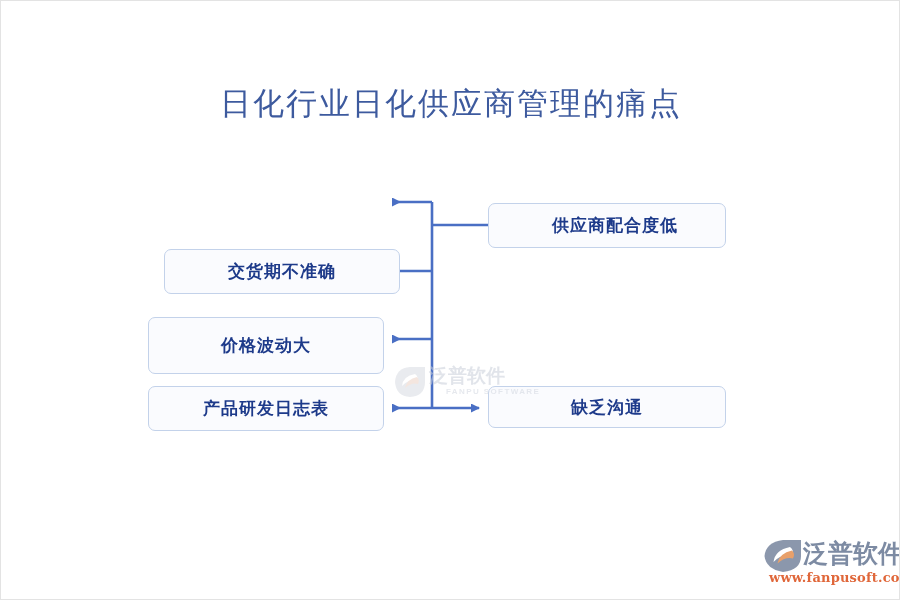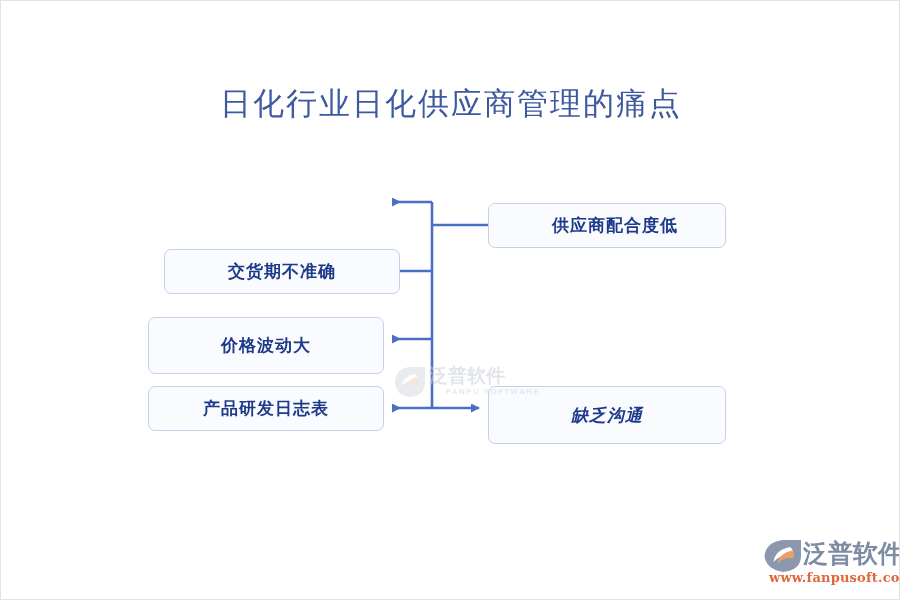--- a/index.html
+++ b/index.html
@@ -50,21 +50,21 @@
     font-weight: 700;
     font-size: 17px;
     letter-spacing: 1px;
     white-space: nowrap;
   }
   .node-l1 { left: 147px; top: 180px; width: 236px; height: 45px; }
   .node-l2 { left: 163px; top: 248px; width: 236px; height: 45px; }
   .node-l3 { left: 147px; top: 316px; width: 236px; height: 57px; }
   .node-l4 { left: 147px; top: 385px; width: 236px; height: 45px; }
   .node-r1 { left: 487px; top: 202px; width: 238px; height: 45px; padding-left: 16px; }
-  .node-r2 { left: 487px; top: 385px; width: 238px; height: 58px; font-style: italic; }
+  .node-r2 { left: 487px; top: 385px; width: 238px; height: 42px; }
 
   
   .connectors {
     position: absolute;
     left: 0;
     top: 0;
     width: 900px;
     height: 600px;
     pointer-events: none;
   }

